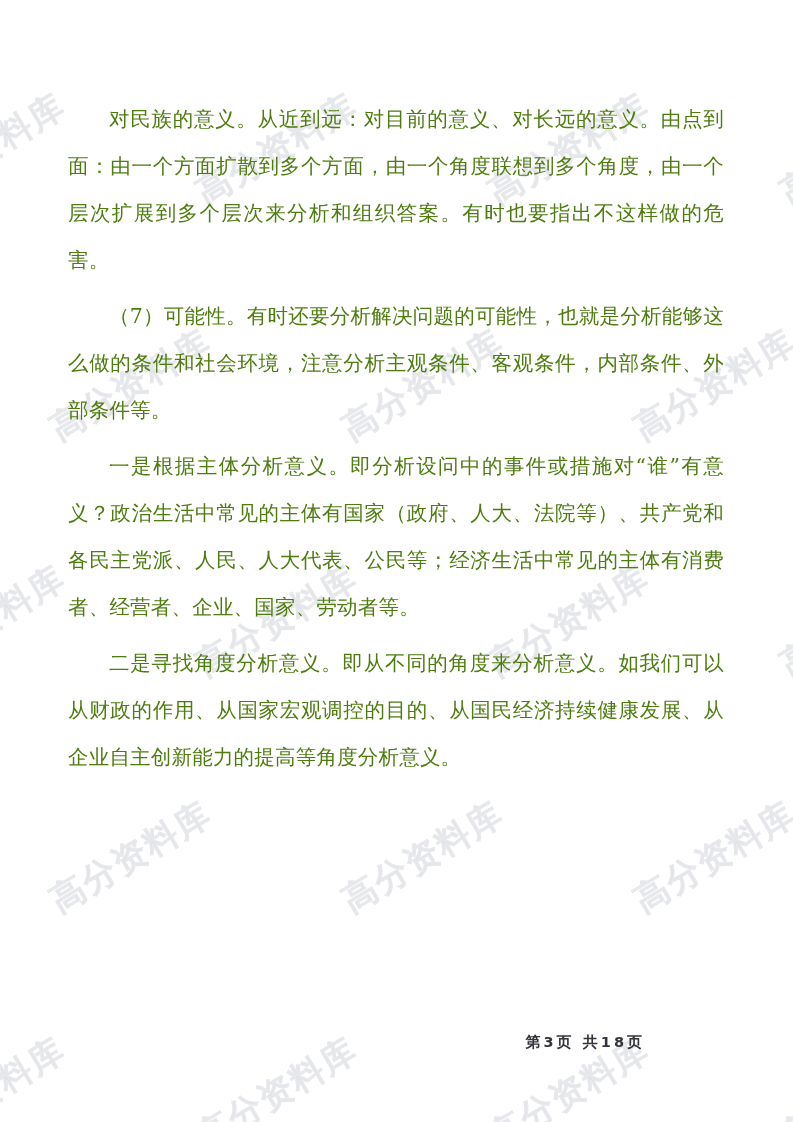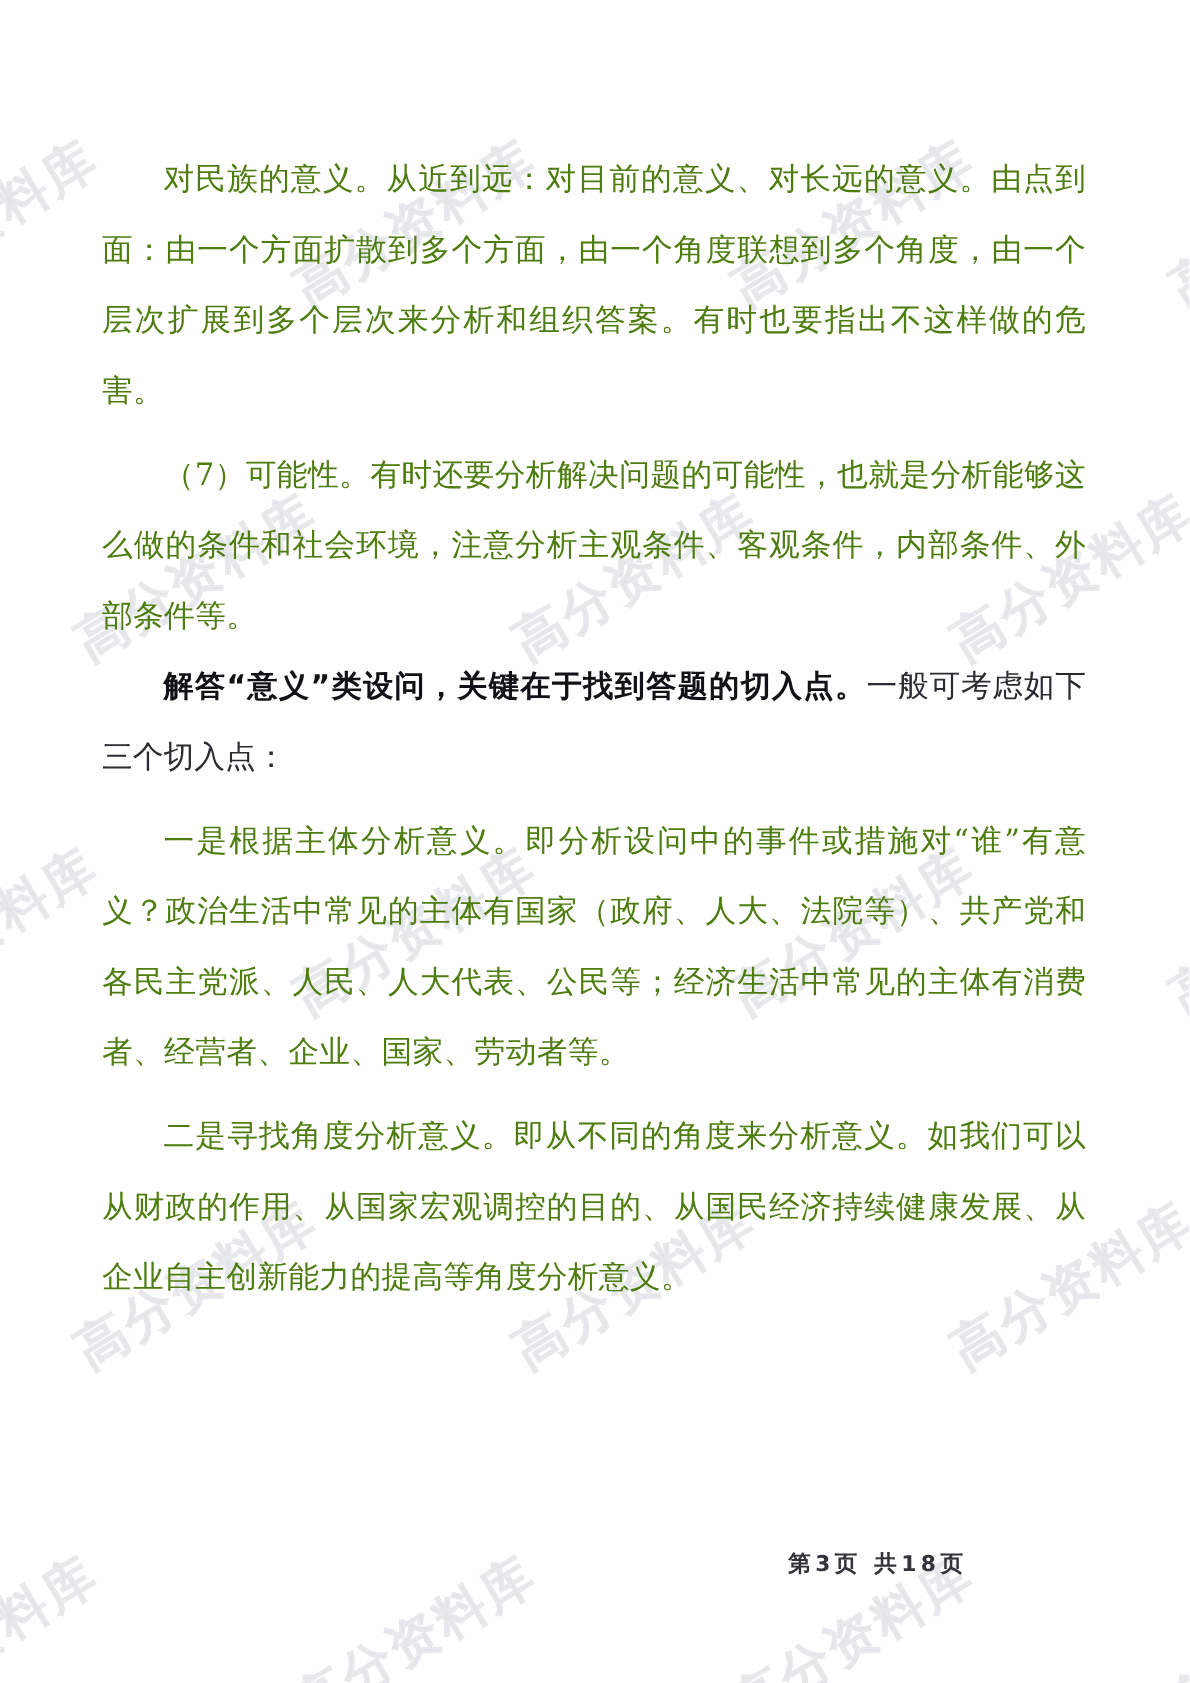--- a/index.html
+++ b/index.html
@@ -131,21 +131,20 @@
       <div class="wm" style="color: rgb(185, 188, 196); left: 480px; top: 1120px; transform: rotate(-31deg);">高分资料库</div>
       <div class="wm" style="color: rgb(185, 188, 196); left: 772px; top: 1120px; transform: rotate(-31deg);">高分资料库</div>
     </div>
 
   <div id="content">
 
     <p class="para indent">对民族的意义。从近到远：对目前的意义、对长远的意义。由点到面：由一个方面扩散到多个方面，由一个角度联想到多个角度，由一个层次扩展到多个层次来分析和组织答案。有时也要指出不这样做的危害。</p>
 
     <p class="para indent gap-md">（7）可能性。有时还要分析解决问题的可能性，也就是分析能够这么做的条件和社会环境，注意分析主观条件、客观条件，内部条件、外部条件等。</p>
 
-    <p class="heading-line gap-lg"><span class="b">解答“意义”类设问，关键在于找到答题的切入点。</span><span>一般可考虑如下三个切入点：</span></p>
 
     <p class="para indent gap-md">一是根据主体分析意义。即分析设问中的事件或措施对“谁”有意义？政治生活中常见的主体有国家（政府、人大、法院等）、共产党和各民主党派、人民、人大代表、公民等；经济生活中常见的主体有消费者、经营者、企业、国家、劳动者等。</p>
 
     <p class="para indent gap-md">二是寻找角度分析意义。即从不同的角度来分析意义。如我们可以从财政的作用、从国家宏观调控的目的、从国民经济持续健康发展、从企业自主创新能力的提高等角度分析意义。</p>
 
 
     <p class="heading-line gap-md"></p>
 
   </div>
 

